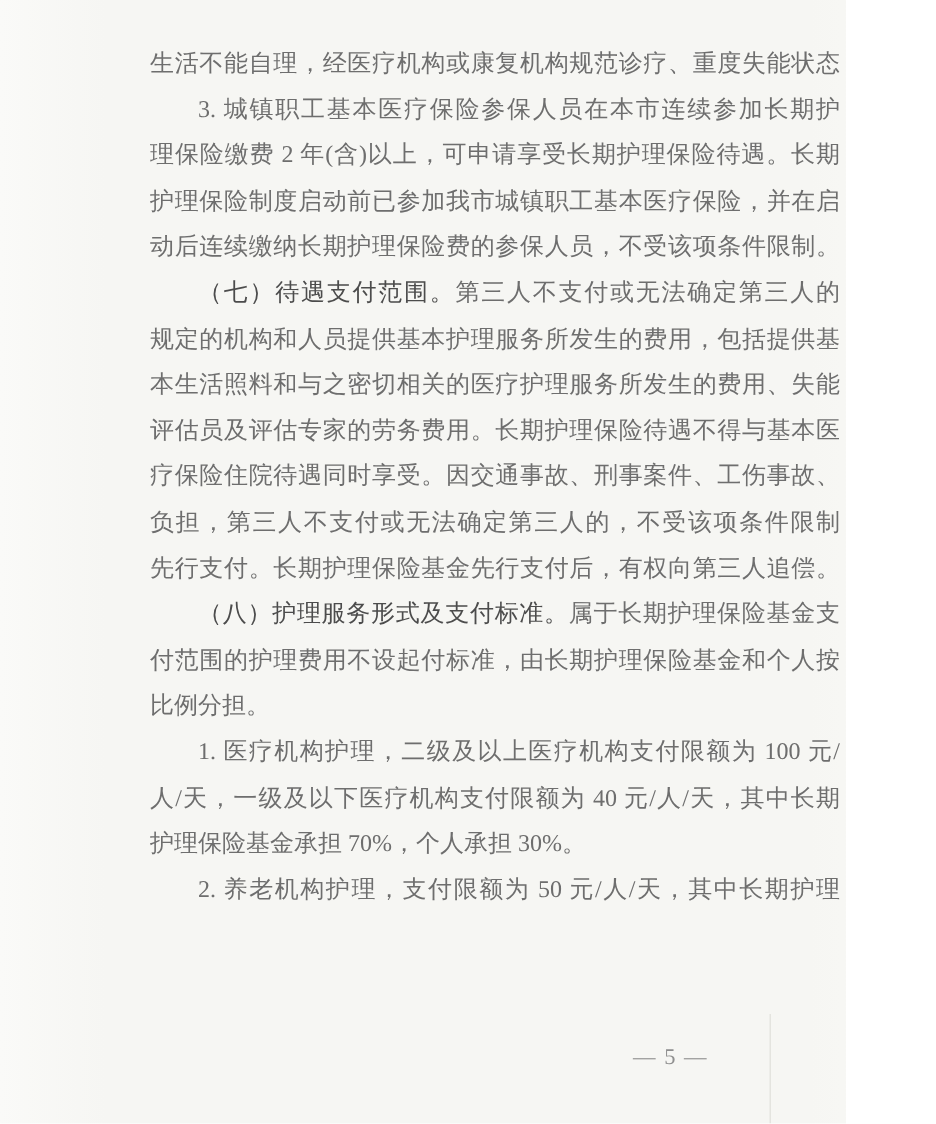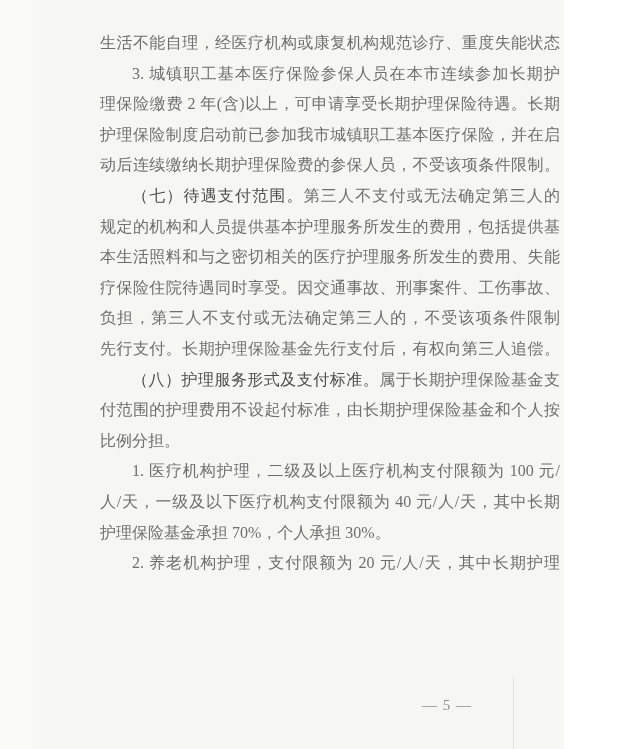--- a/index.html
+++ b/index.html
@@ -79,30 +79,31 @@
 
   <div class="text-column">
     <div class="line jf"><span>生活不能自理，经医疗机构或康复机构规范诊疗、重度失能状态</span></div>
     <div class="line jf ind"><span>3. 城镇职工基本医疗保险参保人员在本市连续参加长期护</span></div>
     <div class="line jf"><span>理保险缴费 2 年(含)以上，可申请享受长期护理保险待遇。长期</span></div>
     <div class="line jf"><span>护理保险制度启动前已参加我市城镇职工基本医疗保险，并在启</span></div>
     <div class="line jf"><span>动后连续缴纳长期护理保险费的参保人员，不受该项条件限制。</span></div>
     <div class="line jf ind"><span class="hei">（七）待遇支付范围。</span><span>第三人不支付或无法确定第三人的</span></div>
     <div class="line jf"><span>规定的机构和人员提供基本护理服务所发生的费用，包括提供基</span></div>
     <div class="line jf"><span>本生活照料和与之密切相关的医疗护理服务所发生的费用、失能</span></div>
+    <div class="line jf"><span>评估员及评估专家的劳务费用。长期护理保险待遇不得与基本医</span></div>
     <div class="line jf"><span>疗保险住院待遇同时享受。因交通事故、刑事案件、工伤事故、</span></div>
     <div class="line jf"><span>负担，第三人不支付或无法确定第三人的，不受该项条件限制</span></div>
     <div class="line jf"><span>先行支付。长期护理保险基金先行支付后，有权向第三人追偿。</span></div>
     <div class="line jf ind"><span class="hei">（八）护理服务形式及支付标准。</span><span>属于长期护理保险基金支</span></div>
     <div class="line jf"><span>付范围的护理费用不设起付标准，由长期护理保险基金和个人按</span></div>
     <div class="line"><span>比例分担。</span></div>
     <div class="line jf ind"><span>1. 医疗机构护理，二级及以上医疗机构支付限额为 100 元/</span></div>
     <div class="line jf"><span>人/天，一级及以下医疗机构支付限额为 40 元/人/天，其中长期</span></div>
     <div class="line"><span>护理保险基金承担 70%，个人承担 30%。</span></div>
-    <div class="line jf ind"><span>2. 养老机构护理，支付限额为 20 元/人/天，其中长期护理</span></div>
+    <div class="line jf ind"><span>2. 养老机构护理，支付限额为 50 元/人/天，其中长期护理</span></div>
   </div>
 
   <div class="footer">— 5 —</div>
 
   <div class="vline-main"></div>
   <div class="vline-artifact"></div>
 
 </div>
 
 </body></html>

